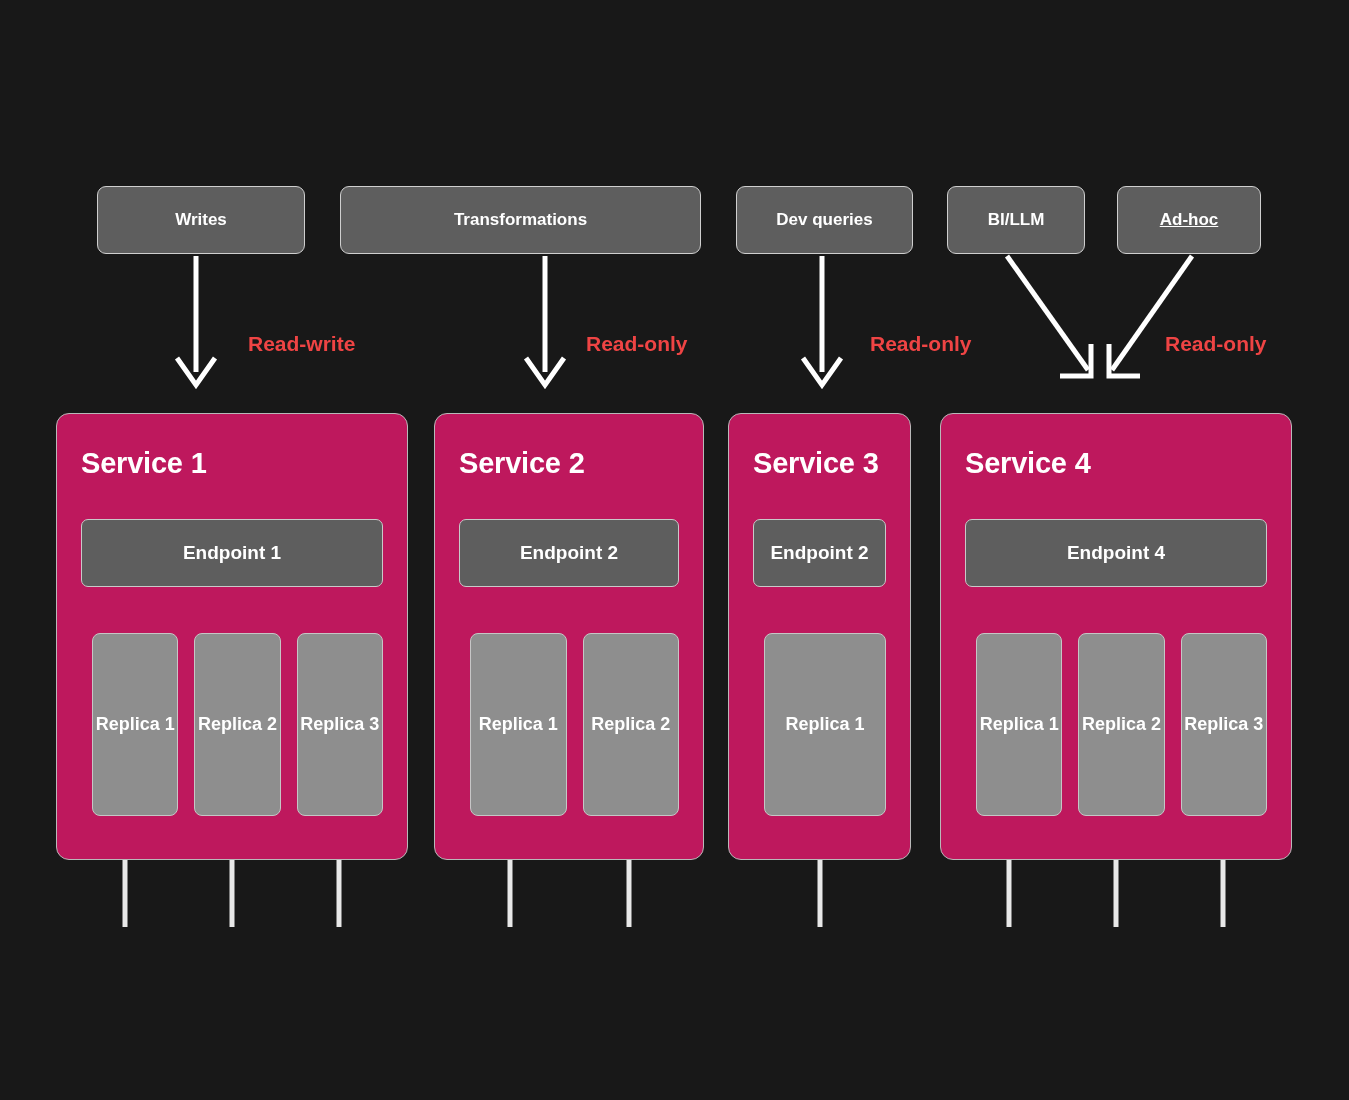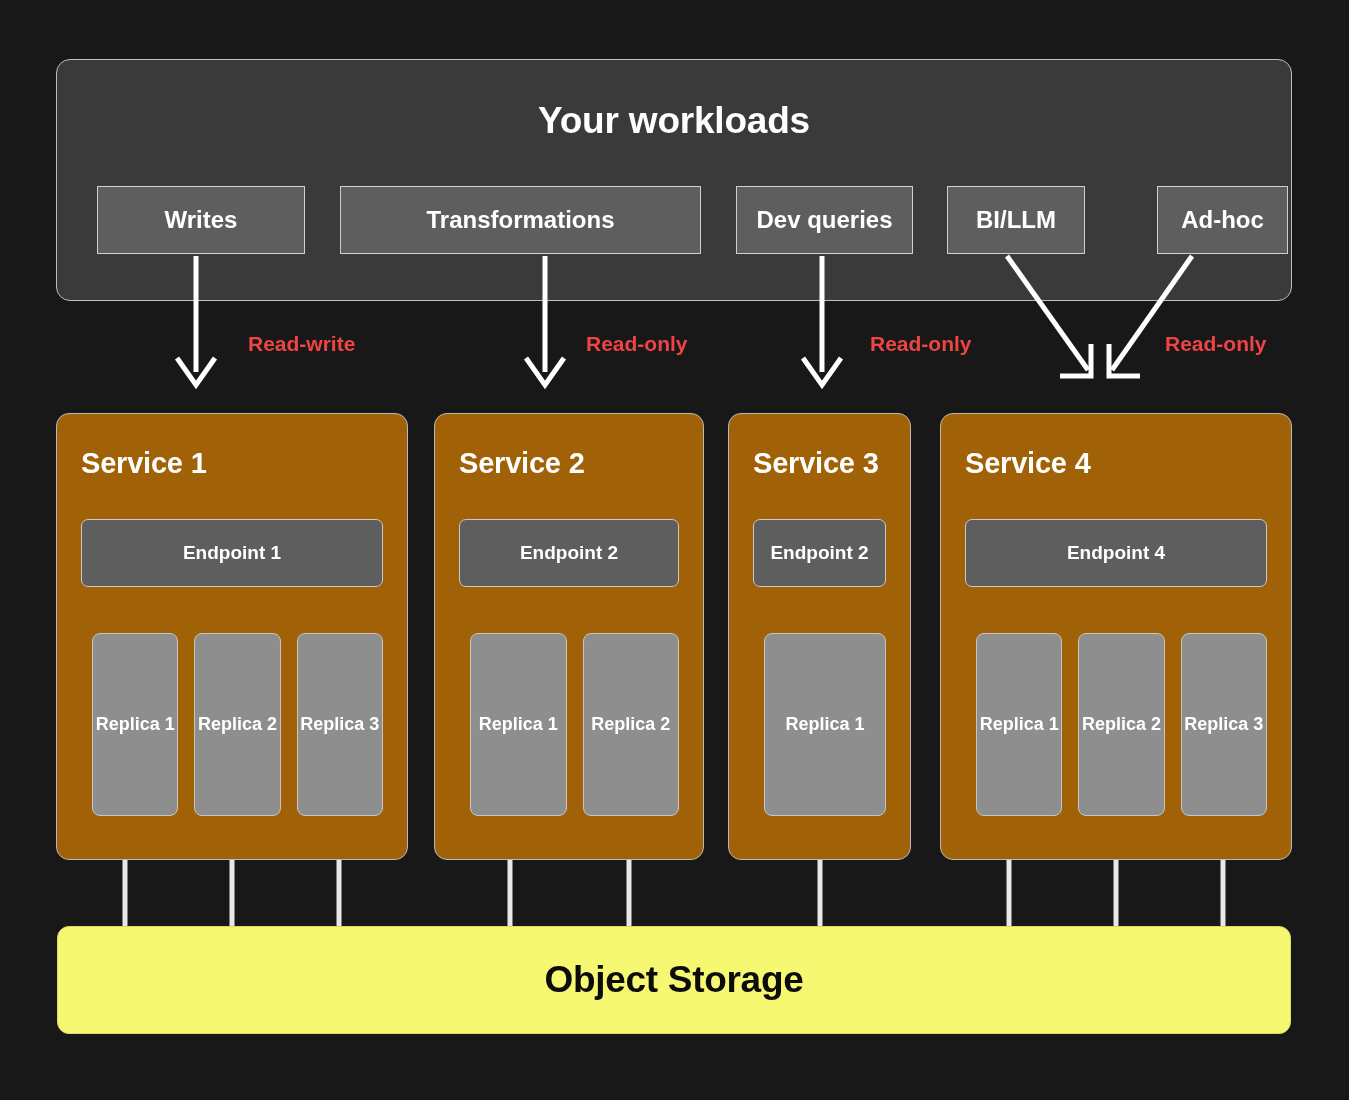--- a/index.html
+++ b/index.html
@@ -48,23 +48,23 @@
     letter-spacing: -0.2px;
   }
 
   .workload-chip {
     position: absolute;
     top: 186px;
     height: 68px;
     box-sizing: border-box;
     background: #5e5e5e;
     border: 1px solid #cfcfcf;
-    border-radius: 0;
-    color: #ffffff;
-    font-size: 24px;
+    border-radius: 9px;
+    color: #ffffff;
+    font-size: 17px;
     font-weight: bold;
     display: flex;
     align-items: center;
     justify-content: center;
   }
 
   
   .arrow-label {
     position: absolute;
     color: #ef4444;
@@ -72,21 +72,21 @@
     font-weight: bold;
     white-space: nowrap;
   }
 
   
   .service-card {
     position: absolute;
     top: 413px;
     height: 447px;
     box-sizing: border-box;
-    background: #a16207;
+    background: #be185d;
     border: 1px solid #b9b9b9;
     border-radius: 13px;
   }
   .service-title {
     position: absolute;
     left: 24px;
     top: 33px;
     color: #ffffff;
     font-size: 29px;
     font-weight: bold;
@@ -161,37 +161,34 @@
     width: 1349px;
     height: 1100px;
     pointer-events: none;
   }
 </style>
 </head>
 <body>
 
 <div id="stage">
 
-  <div id="workloads-panel">
-    <div id="workloads-title">Your workloads</div>
-  </div>
   <div id="workload-chips">
       <div class="workload-chip" style="left: 97px; width: 208px;">
         <span>Writes</span>
       </div>
       <div class="workload-chip" style="left: 340px; width: 361px;">
         <span>Transformations</span>
       </div>
       <div class="workload-chip" style="left: 736px; width: 177px;">
         <span>Dev queries</span>
       </div>
       <div class="workload-chip" style="left: 947px; width: 138px;">
         <span>BI/LLM</span>
       </div>
-      <div class="workload-chip" style="left: 1157px; width: 131px;">
+      <div class="workload-chip" style="left: 1117px; width: 144px; text-decoration: underline;">
         <span>Ad-hoc</span>
       </div>
     </div>
 
   <svg id="arrow-layer" viewBox="0 0 1349 1100" xmlns="http://www.w3.org/2000/svg">
 
     <g>
       <line x1="196" y1="256" x2="196" y2="372" stroke="#ffffff" stroke-width="5"></line>
       <polyline points="177,358 196,385 215,358" fill="none" stroke="#ffffff" stroke-width="5" stroke-linecap="butt" stroke-linejoin="miter"></polyline>
     </g>
@@ -290,17 +287,14 @@
       <line x1="232" y1="860" x2="232" y2="927" stroke="#e8e8e8" stroke-width="5"></line>
       <line x1="339" y1="860" x2="339" y2="927" stroke="#e8e8e8" stroke-width="5"></line>
       <line x1="510" y1="860" x2="510" y2="927" stroke="#e8e8e8" stroke-width="5"></line>
       <line x1="629" y1="860" x2="629" y2="927" stroke="#e8e8e8" stroke-width="5"></line>
       <line x1="820" y1="860" x2="820" y2="927" stroke="#e8e8e8" stroke-width="5"></line>
       <line x1="1009" y1="860" x2="1009" y2="927" stroke="#e8e8e8" stroke-width="5"></line>
       <line x1="1116" y1="860" x2="1116" y2="927" stroke="#e8e8e8" stroke-width="5"></line>
       <line x1="1223" y1="860" x2="1223" y2="927" stroke="#e8e8e8" stroke-width="5"></line>
     </svg>
 
-  <div id="object-storage">
-    <span>Object Storage</span>
-  </div>
 
 </div>
 
 </body></html>

